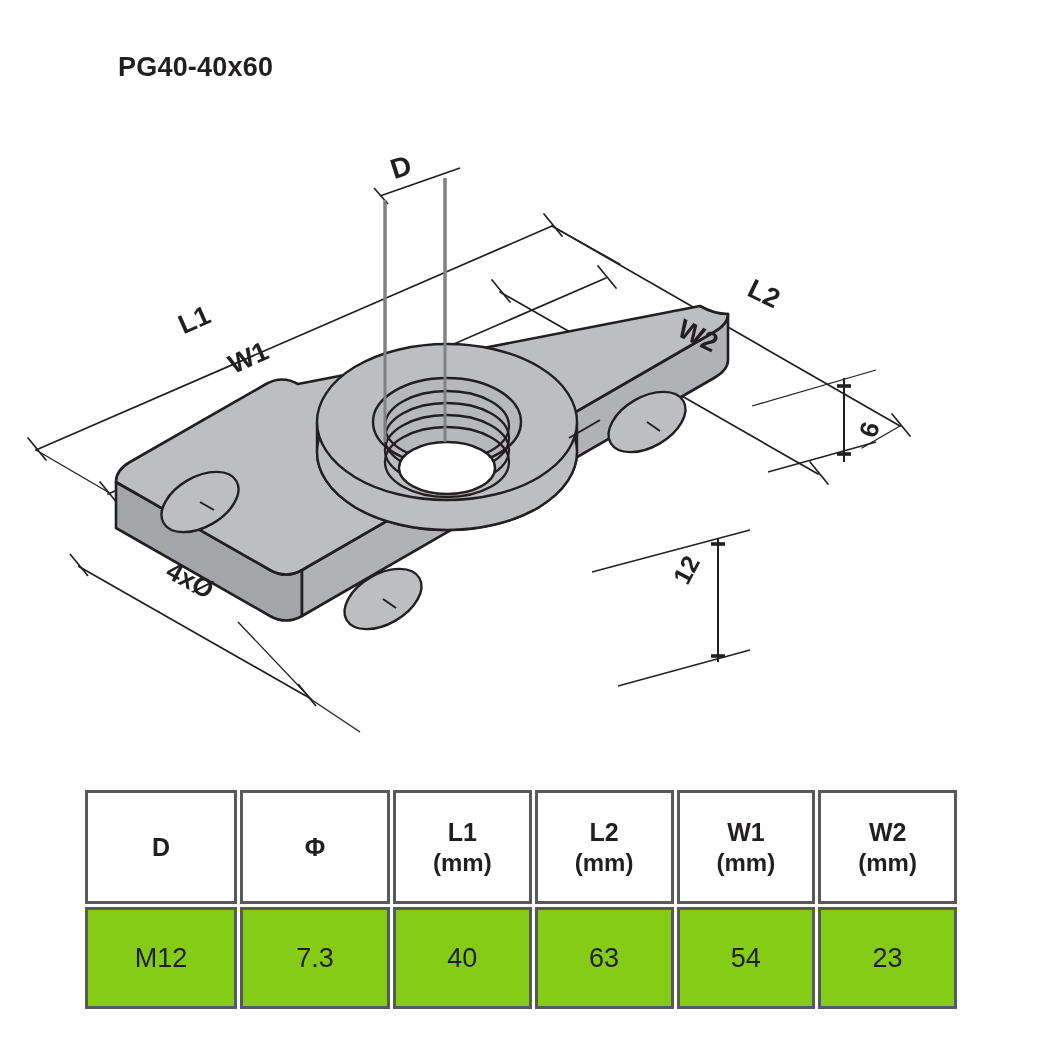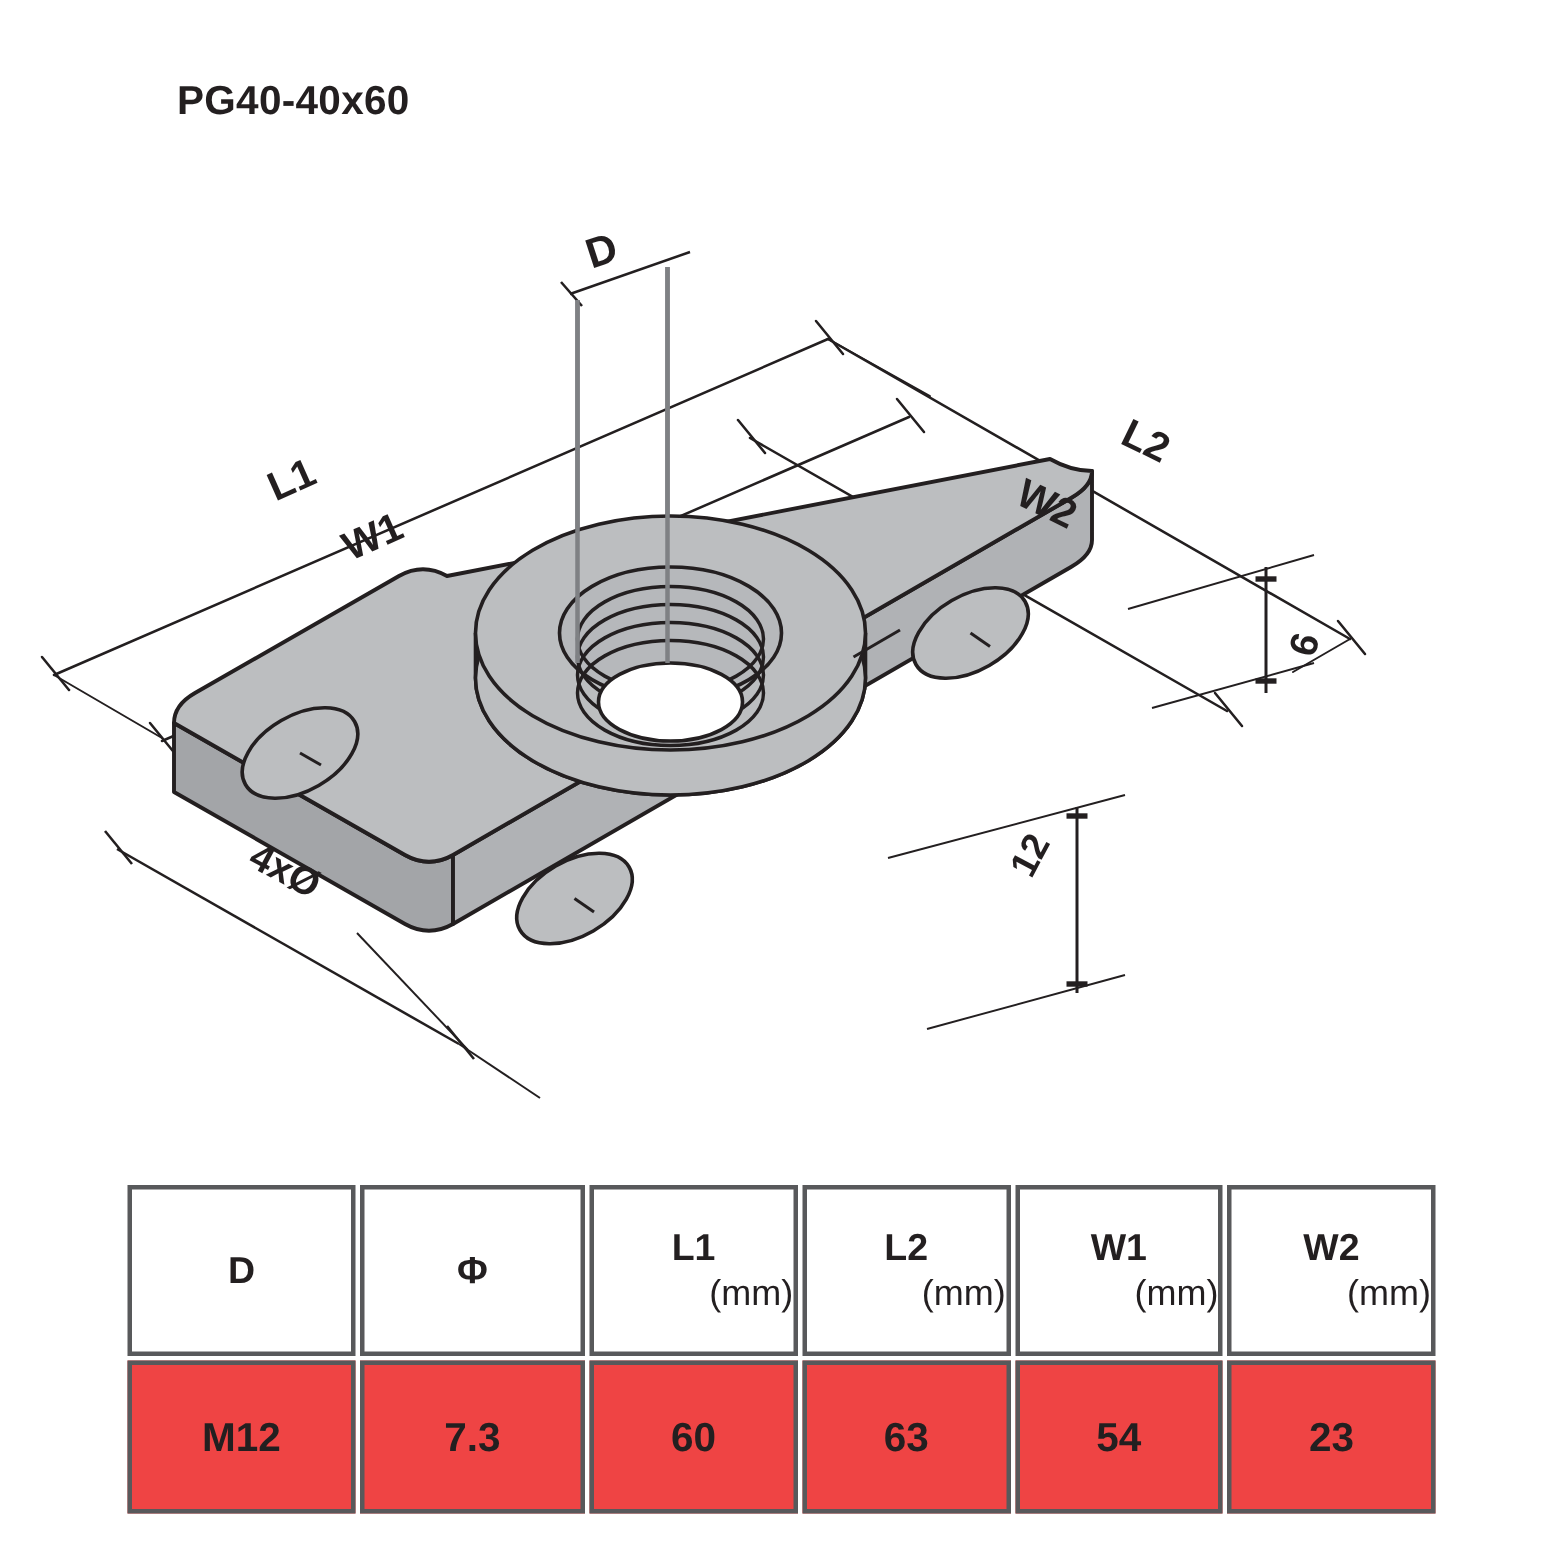--- a/index.html
+++ b/index.html
@@ -69,28 +69,27 @@
     padding: 0;
   }
   table#spec-table th {
     background: #ffffff;
     height: 108px;
     font-weight: 700;
     line-height: 1.28;
   }
   table#spec-table th .unit {
     display: block;
+    font-weight: 700;
+    font-size: 24px;
+  }
+  table#spec-table td {
+    background: #84cc16;
+    height: 96px;
     font-weight: 400;
-    font-size: 24px;
-    text-align: right;
-  }
-  table#spec-table td {
-    background: #ef4444;
-    height: 96px;
-    font-weight: 700;
     font-size: 27px;
     margin-left: 11px;
   }
   table#spec-table th.col-d,
   table#spec-table td.col-d { width: 146px; }
   table#spec-table th.col-phi,
   table#spec-table td.col-phi { width: 144px; }
 </style>
 </head>
 <body>
@@ -726,21 +725,21 @@
           <th>
             <span>W2</span>
             <span class="unit">(mm)</span>
           </th>
         </tr>
       </thead>
       <tbody>
         <tr>
           <td class="col-d">M12</td>
           <td class="col-phi">7.3</td>
-          <td>60</td>
+          <td>40</td>
           <td>63</td>
           <td>54</td>
           <td>23</td>
         </tr>
       </tbody>
     </table>
   </div>
 
 </div>
 

